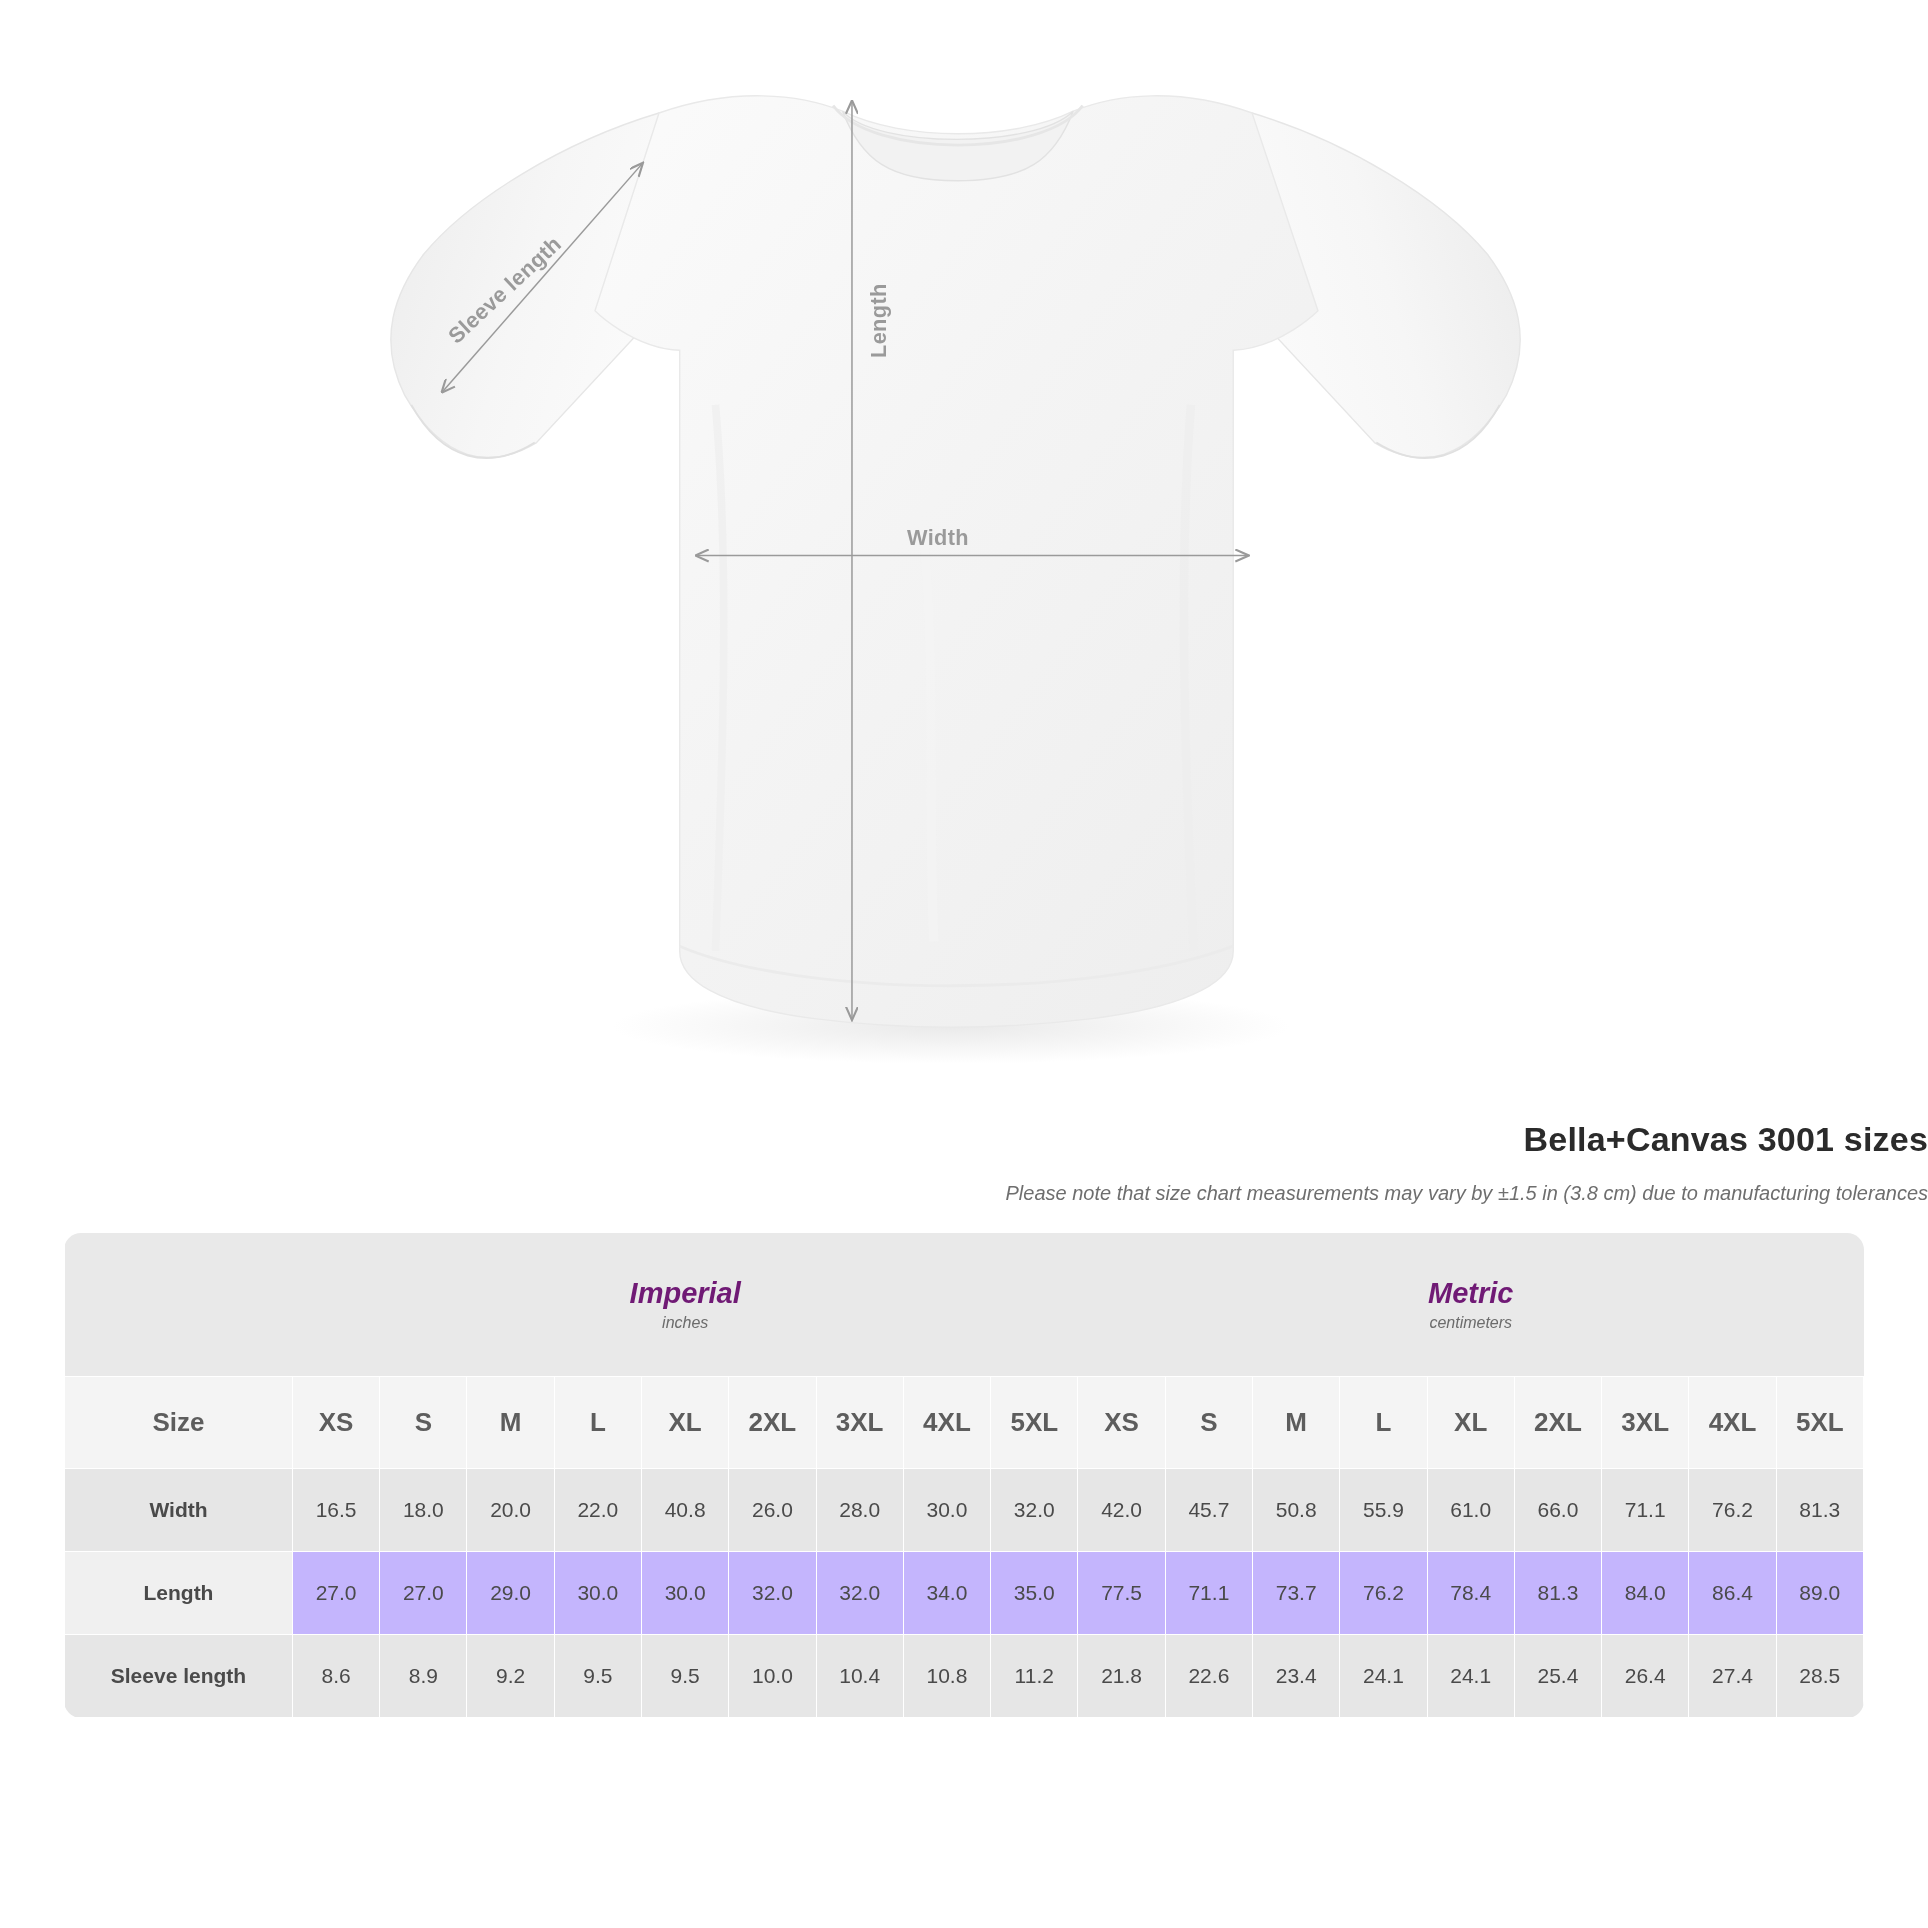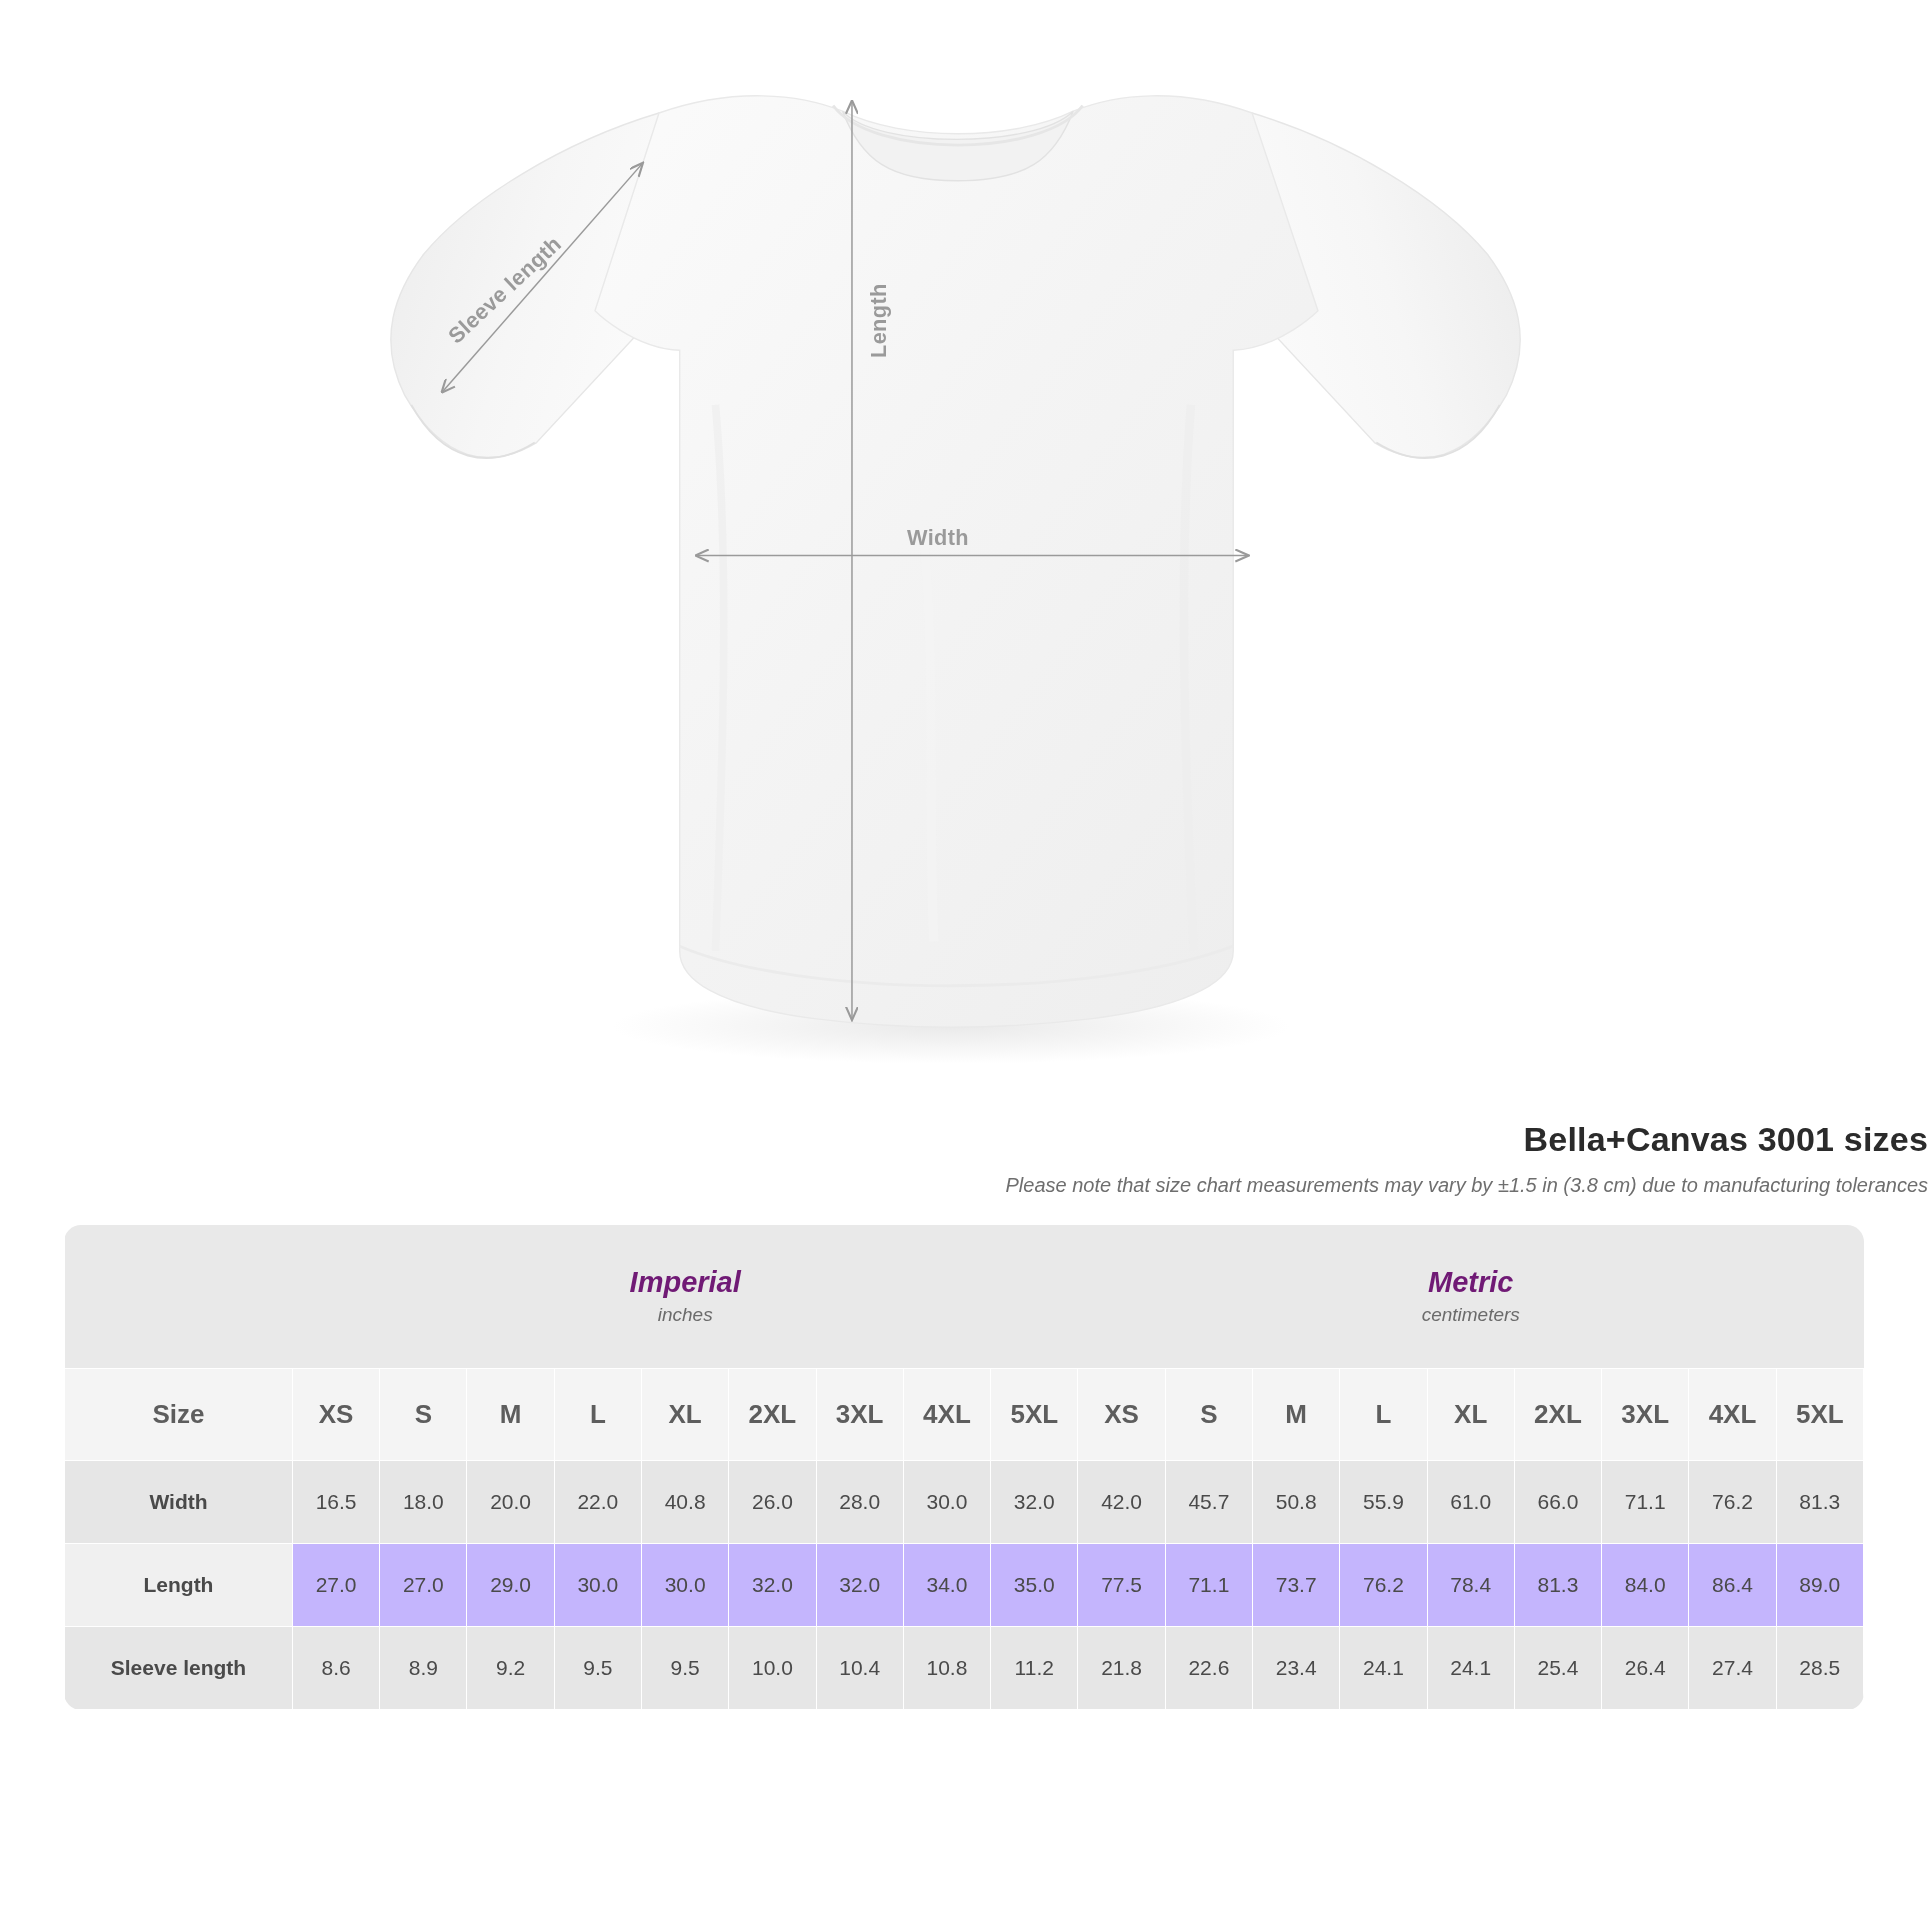--- a/index.html
+++ b/index.html
@@ -62,21 +62,21 @@
     text-align: right;
     margin-top: 9.4px;
   }
   .chart-title {
     font-size: 34px;
     font-weight: bold;
     color: #2b2b2b;
     letter-spacing: 0.2px;
   }
   .chart-note {
-    margin-top: 15px;
+    margin-top: 23px;
     font-size: 20px;
     font-style: italic;
     color: #6e6e6e;
   }
 
   
   .table-wrap {
     margin: 28px 64px 0 64px;
     border-radius: 17px;
     overflow: hidden;
@@ -103,21 +103,21 @@
     border: none;
   }
   .unit-name {
     font-size: 29px;
     font-weight: bold;
     font-style: italic;
     color: #701a75;
     line-height: 1.25;
   }
   .unit-sub {
-    font-size: 19px;
+    font-size: 16px;
     font-style: italic;
     color: #6b6b6b;
     line-height: 1.5;
   }
   tr.head-row td {
     background: #f4f4f4;
     font-weight: bold;
     color: #5d5d5d;
     font-size: 26px;
     height: 92px;

